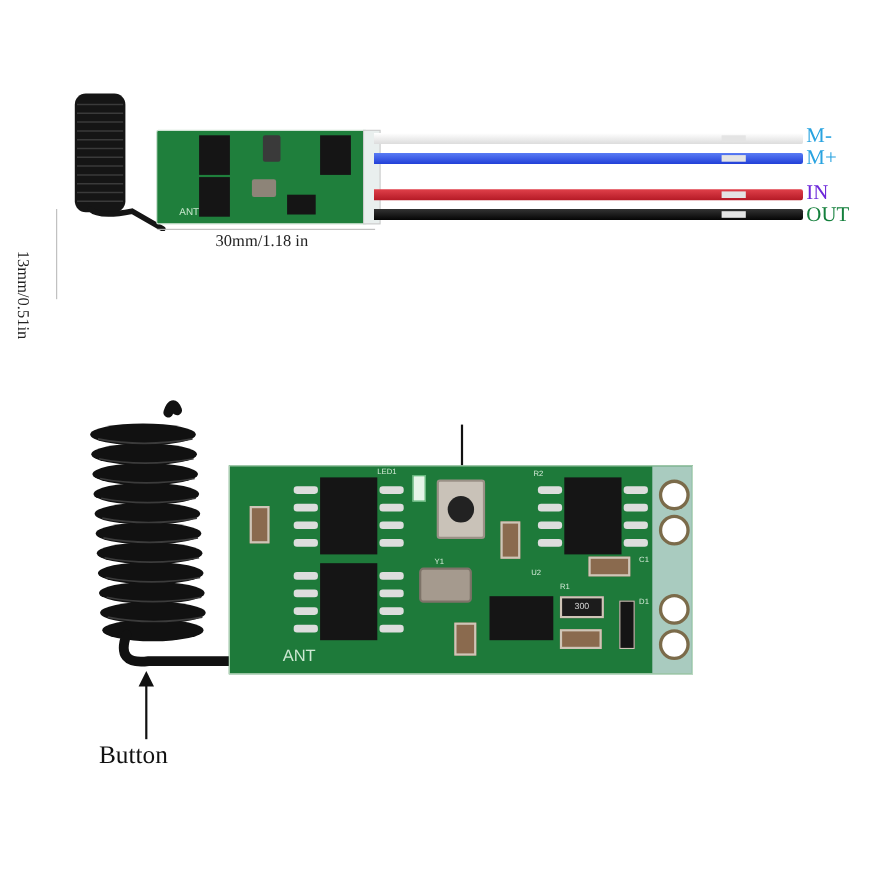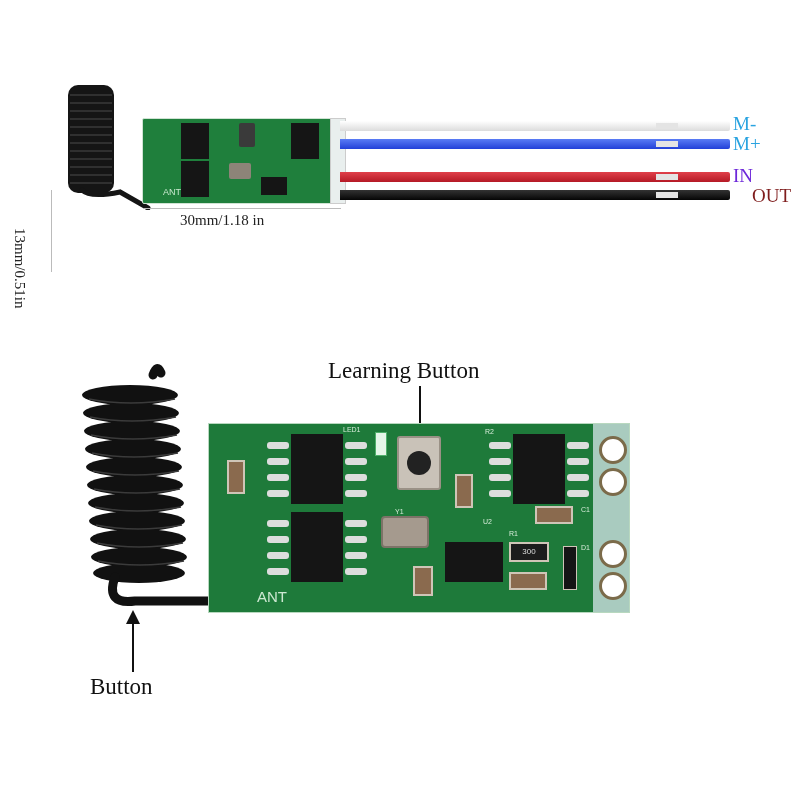--- a/index.html
+++ b/index.html
@@ -61,29 +61,28 @@
   <div class="abs" style="left:656px;top:48px;width:22px;height:86px;">
     <div style="position:absolute;left:0;top:5px;width:22px;height:6px;background:#e4e4e4;"></div>
     <div style="position:absolute;left:0;top:23px;width:22px;height:6px;background:#e4e4e4;"></div>
     <div style="position:absolute;left:0;top:56px;width:22px;height:6px;background:#e4e4e4;"></div>
     <div style="position:absolute;left:0;top:74px;width:22px;height:6px;background:#e4e4e4;"></div>
   </div>
 
   <div class="abs label wire-label" style="left:733px;top:44px;color:#29a3e0;">M-</div>
   <div class="abs label wire-label" style="left:733px;top:64px;color:#29a3e0;">M+</div>
   <div class="abs label wire-label" style="left:733px;top:96px;color:#6d28d9;">IN</div>
-  <div class="abs label wire-label" style="left:733px;top:116px;color:#7f1d1d;margin-left:19px;">OUT</div>
+  <div class="abs label wire-label" style="left:733px;top:116px;color:#15803d;">OUT</div>
 
   <div class="abs" style="left:143px;top:138px;width:198px;height:1px;background:#bbb;"></div>
-  <div class="abs dim-label label" style="left:180px;top:142px;">30mm/1.18 in</div>
+  <div class="abs dim-label label" style="left:196px;top:142px;">30mm/1.18 in</div>
 </div>
 
 <div class="abs" style="left:0;top:340px;width:800px;height:380px;">
 
-  <div class="abs callout label" style="left:328px;top:18px;">Learning Button</div>
   <div class="abs" style="left:419px;top:46px;width:2px;height:58px;background:#111;"></div>
   <div class="abs" style="left:413px;top:100px;width:0;height:0;border-left:7px solid transparent;border-right:7px solid transparent;border-top:14px solid #111;"></div>
 
   <svg class="abs" style="left:75px;top:15px;" width="160" height="260" viewBox="0 0 160 260">
     <path d="M78 20 Q82 8 86 18" stroke="#111" stroke-width="9" fill="none" stroke-linecap="round"></path>
     <g fill="#111">
       <ellipse cx="55" cy="40" rx="48" ry="10"></ellipse>
       <ellipse cx="56" cy="58" rx="48" ry="10"></ellipse>
       <ellipse cx="57" cy="76" rx="48" ry="10"></ellipse>
       <ellipse cx="58" cy="94" rx="48" ry="10"></ellipse>

